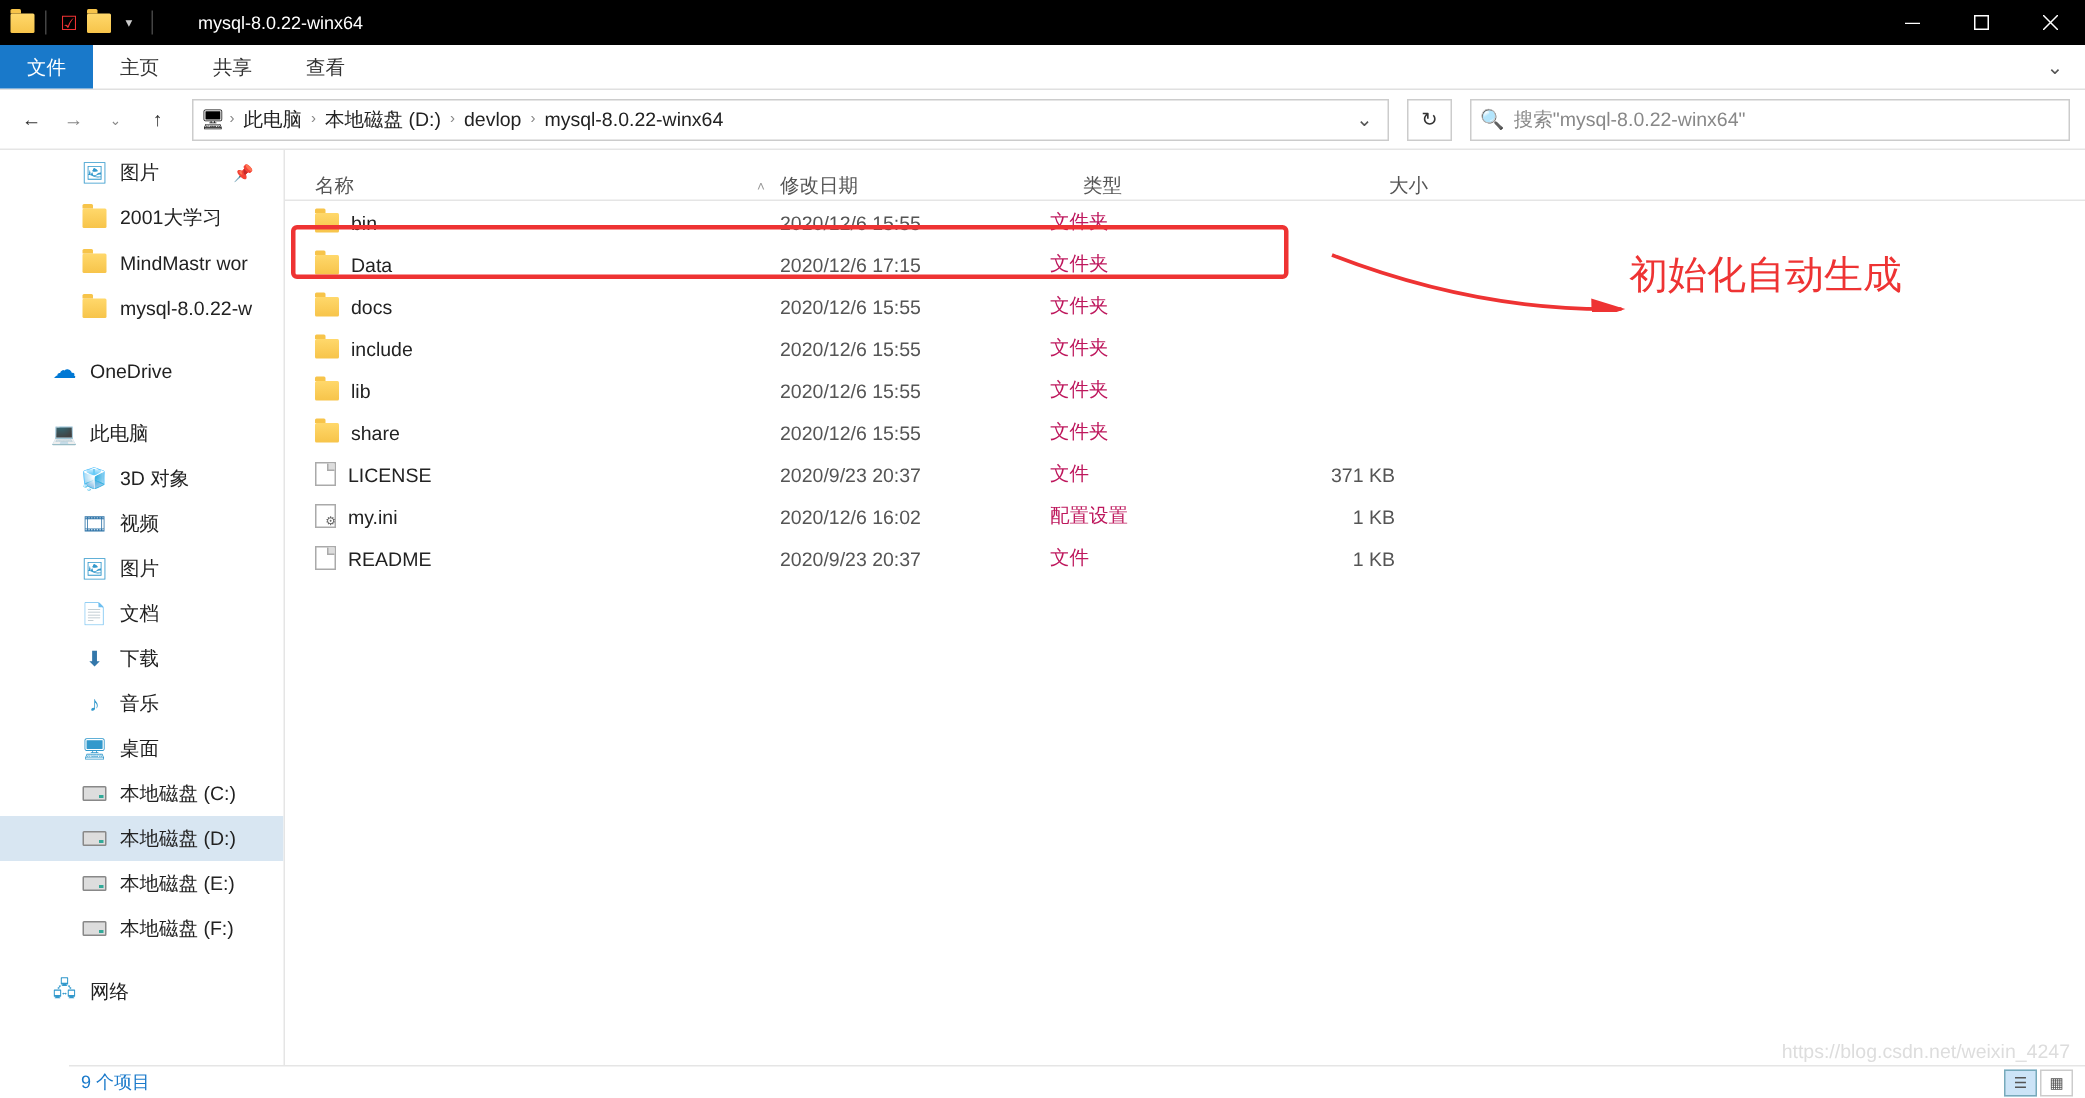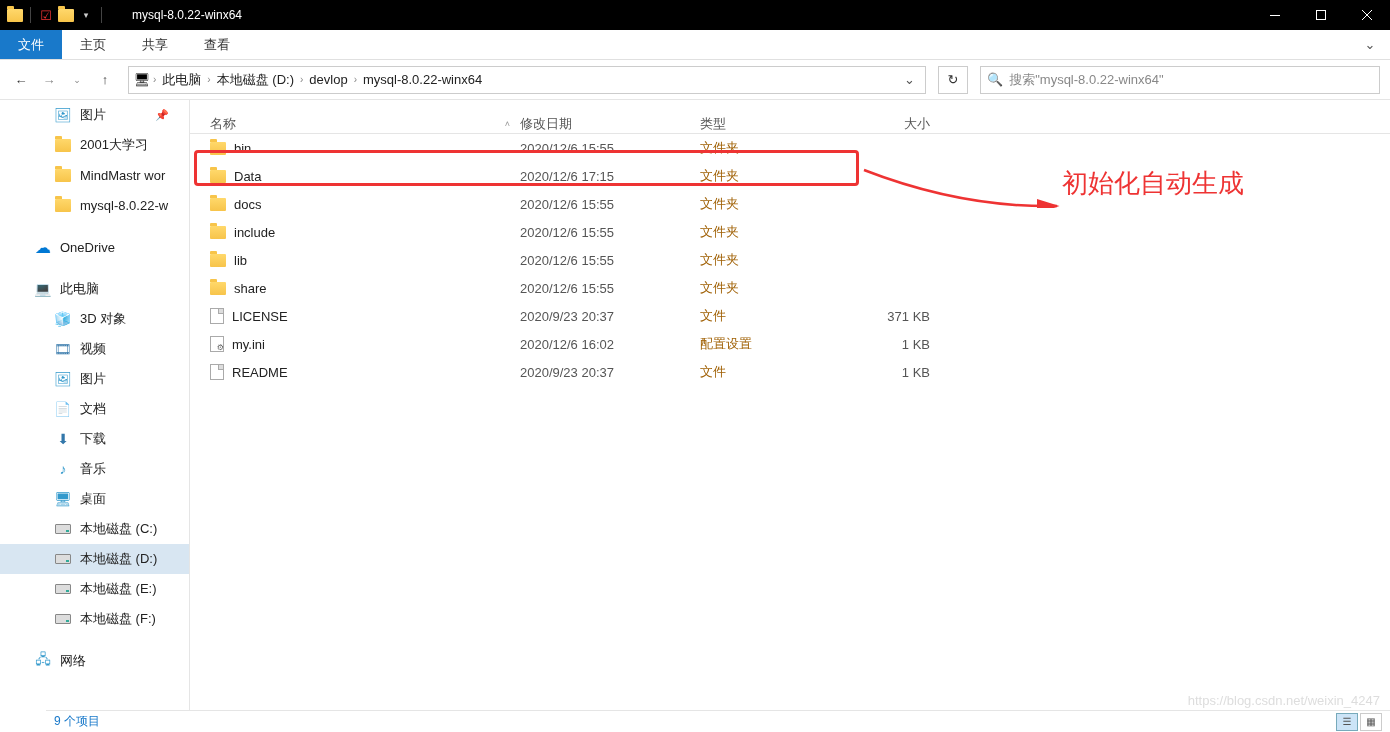--- a/index.html
+++ b/index.html
@@ -47,29 +47,29 @@
 .folder-ico { width:16px; height:13px; background: linear-gradient(#ffd86b,#f7c44a); border-radius:1px; position:relative; }
 .folder-ico::before { content:''; position:absolute; top:-3px; left:0; width:7px; height:3px; background:#f7c44a; border-radius:1px 1px 0 0;}
 .disk-ico { width:16px; height:10px; background:#ddd; border:1px solid #888; border-radius:1px; position:relative;}
 .disk-ico::after{content:''; position:absolute; bottom:1px; right:1px; width:3px; height:2px; background:#3a9;}
 .onedrive-ico { color:#0078d4; font-size:16px;}
 
 .content { flex: 1; position: relative; overflow: hidden; }
 .columns { height: 34px; display: flex; align-items: flex-end; border-bottom: 1px solid #e5e5e5; color: #555; font-size: 13px; }
 .col-name { width: 330px; padding-left: 20px; display:flex; align-items:center; gap:6px;}
 .col-date { width: 180px; }
-.col-type { width: 150px; }
+.col-type { width: 150px; margin-left: 22px; }
 .col-size { width: 90px; text-align: right; padding-right: 10px; margin-top: 24px; }
 .sort-arrow { font-size:9px; color:#999;}
 
 .filelist { }
 .file-row { height: 28px; display: flex; align-items: center; color: #222; }
 .file-row .cell-name { width: 330px; padding-left: 20px; display: flex; align-items: center; gap: 8px; }
 .file-row .cell-date { width: 180px; color: #555; }
-.file-row .cell-type { width: 150px; color: #a16207; }
+.file-row .cell-type { width: 150px; color: #be185d; }
 .file-row .cell-size { width: 90px; text-align: right; color: #555; padding-right: 10px; }
 .file-ico { width:14px; height:16px; background:#fff; border:1px solid #aaa; position:relative;}
 .file-ico::before{content:''; position:absolute; top:0; right:0; width:4px; height:4px; background:#ddd; border-left:1px solid #aaa; border-bottom:1px solid #aaa;}
 .ini-ico { width:14px; height:16px; background:#fff; border:1px solid #aaa; position:relative;}
 .ini-ico::after{content:'⚙'; position:absolute; font-size:8px; bottom:-1px; right:-1px; color:#666;}
 
 
 .highlight-box { position: absolute; border: 3px solid #e33; border-radius: 4px; pointer-events: none; }
 
 
@@ -376,21 +376,21 @@
             <span>README</span>
           </div>
           <div class="cell-date">2020/9/23 20:37</div>
           <div class="cell-type">文件</div>
           <div class="cell-size">1 KB</div>
         </div>
       </div>
 
     <div class="highlight-box" style="left:4px; top:50px; width:665px; height:36px;"></div>
 
-    <div class="annotation" style="left:672px; top:58px;">
+    <div class="annotation" style="left:696px; top:58px;">
       <svg class="arrow-svg" width="200" height="50">
         <defs>
             <marker id="ah" markerWidth="10" markerHeight="10" refX="8" refY="3" orient="auto">
               <path d="M0,0 L0,6 L9,3 z" fill="#e33"></path>
             </marker>
           </defs>
         <path d="M2 12 Q 100 50 195 48" stroke="#e33" stroke-width="2.5" fill="none" marker-end="url(#ah)"></path>
       </svg>
       <span class="anno-text">初始化自动生成</span>
     </div>

